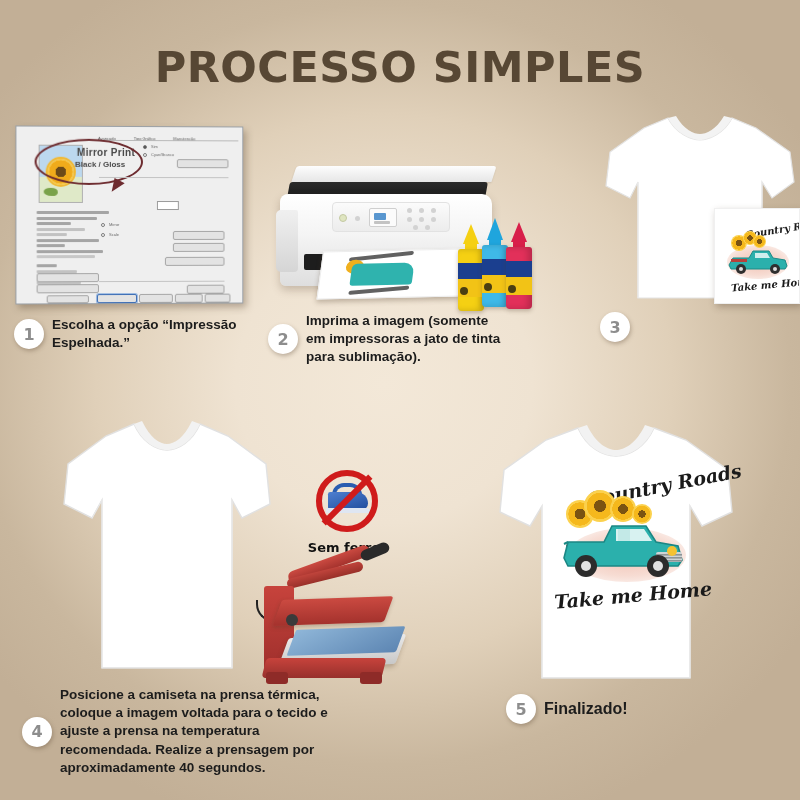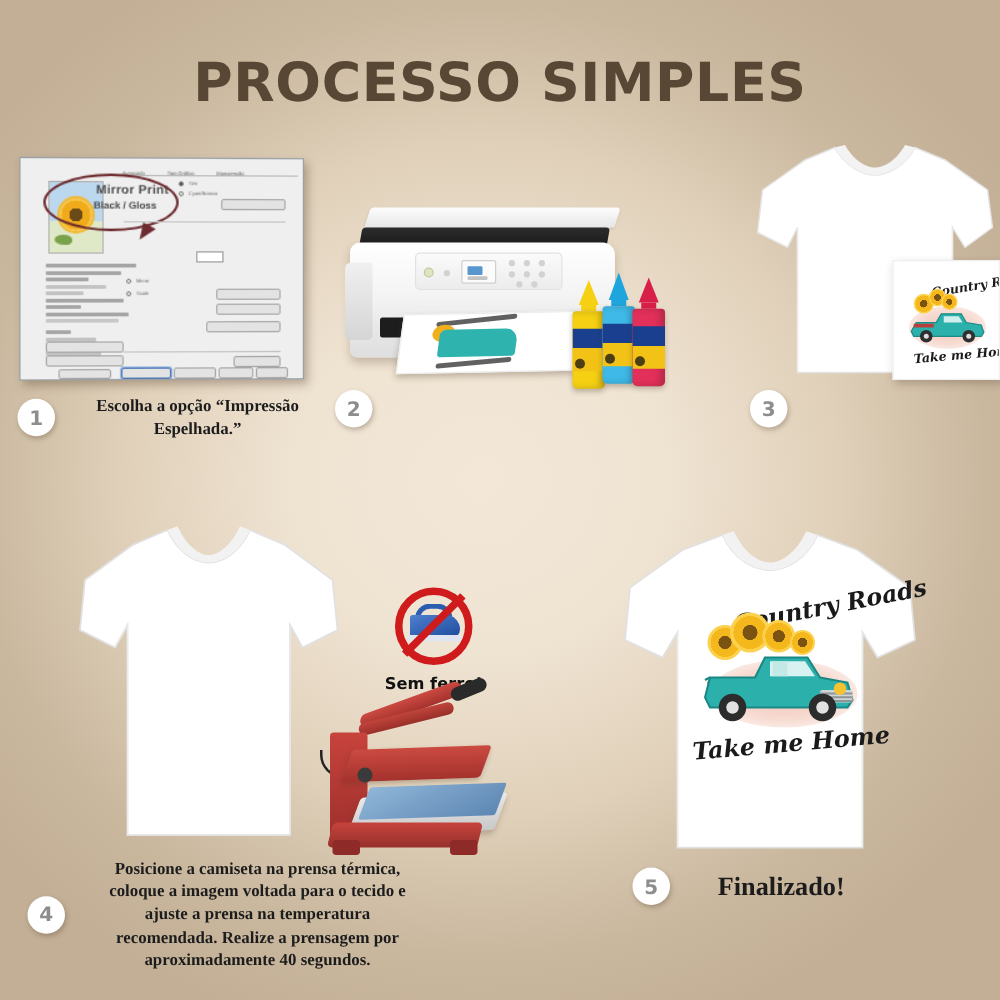--- a/index.html
+++ b/index.html
@@ -35,24 +35,24 @@
     width: 30px; height: 30px; border-radius: 50%;
     background: #ffffff;
     box-shadow: 1px 2px 4px rgba(90,70,50,.35);
     color: #8d8d8d;
     font-size: 16px; font-weight: bold;
     display: flex; align-items: center; justify-content: center;
     font-family: "DejaVu Sans", sans-serif;
   }
   .ctext {
     flex: 1 1 auto;
-    text-align: center;
+    text-align: left;
     font-size: 13.5px; font-weight: bold; line-height: 1.35;
     color: #1c1c1c;
-    font-family: Liberation Serif, serif;
+    font-family: Liberation Sans, sans-serif;
     white-space: pre-line;
   }
 
   
   .art { position: absolute; }
 
   
   .dlg-wrap { left: 16px; top: 126px; width: 228px; height: 178px; }
   .dlg {
     position: absolute; inset: 0;
@@ -550,33 +550,36 @@
   </div>
 
   <div class="caption" style="left:14px; top:316px; width:250px;">
     <div class="badge">1</div>
     <div class="ctext">Escolha a opção “Impressão
 Espelhada.”</div>
   </div>
 
   <div class="caption" style="left:268px; top:312px; width:262px;">
     <div class="badge">2</div>
+    <div class="ctext">Imprima a imagem (somente
+em impressoras a jato de tinta
+para sublimação).</div>
   </div>
 
   <div class="caption" style="left:600px; top:312px; width:198px;">
     <div class="badge">3</div>
   </div>
 
   <div class="caption" style="left:22px; top:686px; width:330px;">
     <div class="badge">4</div>
     <div class="ctext">Posicione a camiseta na prensa térmica,
 coloque a imagem voltada para o tecido e
 ajuste a prensa na temperatura
 recomendada. Realize a prensagem por
 aproximadamente 40 segundos.</div>
   </div>
 
   <div class="caption" style="left:506px; top:694px; width:200px;">
     <div class="badge">5</div>
-    <div class="ctext" style="font-size:21px">Finalizado!</div>
+    <div class="ctext" style="font-size:16px">Finalizado!</div>
   </div>
 
 </div>
 
 </body></html>

